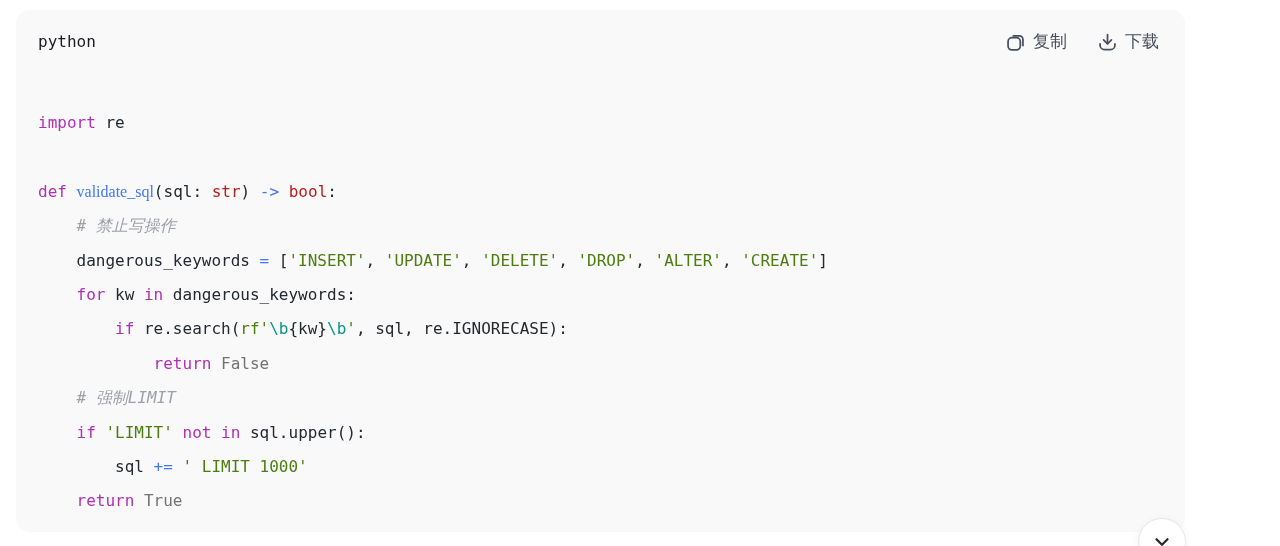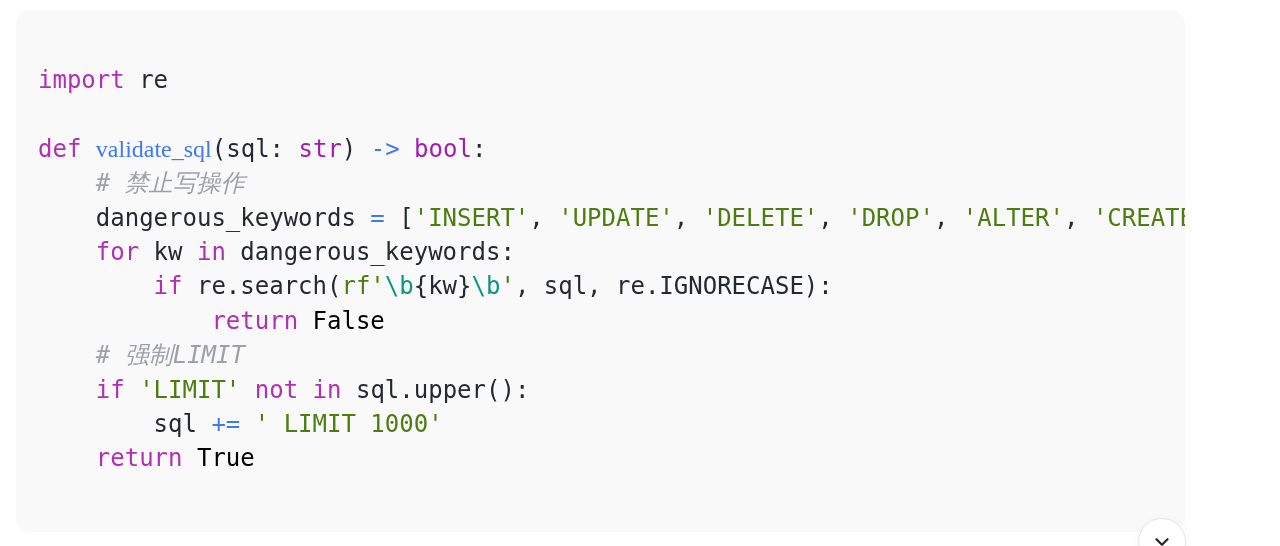--- a/index.html
+++ b/index.html
@@ -51,36 +51,36 @@
     font-size: 17px;
     line-height: 22px;
   }
   .action-btn svg { display: block; stroke: #494f5a; }
 
   
   pre.code-body {
     margin: 0;
     padding: 53px 24px 15px 22px;
     font-family: "DejaVu Sans Mono", "Liberation Mono", monospace;
-    font-size: 24px;
+    font-size: 16px;
     line-height: 34.4px;
     color: #24292f;
     white-space: pre;
     overflow: hidden;
   }
   .code-line { min-height: 34.4px; }
 
   
   .tk-kw  { color: #b02fb5; }
   .tk-fn  { color: #4078f2; font-family: Liberation Serif, serif; }
   .tk-op  { color: #4078f2; }
   .tk-str { color: #4d7c0f; }
-  .tk-typ { color: #a21caf; }
+  .tk-typ { color: #b91c1c; }
   .tk-esc { color: #0d9488; }
-  .tk-lit { color: #000000; margin-top: 27px; }
+  .tk-lit { color: #737373; margin-top: 27px; }
   .tk-com { color: #9da0a8; font-style: italic; margin-top: 39px; }
   .tk-pln { color: #24292f; }
 
   
   .scroll-down-btn {
     position: absolute;
     left: 1138px; top: 518px;
     width: 48px; height: 48px;
     border-radius: 50%;
     background: #ffffff;
@@ -94,20 +94,48 @@
   }
   .scroll-down-btn svg { display: block; stroke: #25272b; }
 </style>
 </head>
 <body>
 
 <div class="stage">
 
   <div class="code-card">
 
+    <div class="card-header">
+      <span class="lang-label">python</span>
+
+      <div class="header-actions">
+
+        <button class="action-btn">
+          <span>
+            <svg width="21" height="21" viewBox="0 0 24 24" fill="none" stroke-width="2" stroke-linecap="round" stroke-linejoin="round">
+              <path d="M9.5 4.5 h7 a4 4 0 0 1 4 4 v7"></path>
+              <rect x="3.5" y="6.5" width="14" height="14" rx="4.5" fill="#f9f9fa"></rect>
+            </svg>
+          </span>
+          <span>复制</span>
+        </button>
+
+        <button class="action-btn">
+          <span>
+            <svg width="21" height="21" viewBox="0 0 24 24" fill="none" stroke-width="2" stroke-linecap="round" stroke-linejoin="round">
+              <path d="M12 3 v10"></path>
+              <path d="M7.5 9 l4.5 4.5 L16.5 9"></path>
+              <path d="M3.5 13.5 v1.5 a5 5 0 0 0 5 5 h7 a5 5 0 0 0 5-5 v-1.5"></path>
+            </svg>
+          </span>
+          <span>下载</span>
+        </button>
+
+      </div>
+    </div>
 
     <pre class="code-body"><code id="code-root"><div class="code-line"><span class="tk-kw">import</span><span class="tk-pln"> re</span></div><div class="code-line">&nbsp;</div><div class="code-line"><span class="tk-kw">def</span><span class="tk-pln"> </span><span class="tk-fn">validate_sql</span><span class="tk-pln">(sql: </span><span class="tk-typ">str</span><span class="tk-pln">) </span><span class="tk-op">-&gt;</span><span class="tk-pln"> </span><span class="tk-typ">bool</span><span class="tk-pln">:</span></div><div class="code-line"><span class="tk-com">    # 禁止写操作</span></div><div class="code-line"><span class="tk-pln">    dangerous_keywords </span><span class="tk-op">=</span><span class="tk-pln"> [</span><span class="tk-str">'INSERT'</span><span class="tk-pln">, </span><span class="tk-str">'UPDATE'</span><span class="tk-pln">, </span><span class="tk-str">'DELETE'</span><span class="tk-pln">, </span><span class="tk-str">'DROP'</span><span class="tk-pln">, </span><span class="tk-str">'ALTER'</span><span class="tk-pln">, </span><span class="tk-str">'CREATE'</span><span class="tk-pln">]</span></div><div class="code-line"><span class="tk-pln">    </span><span class="tk-kw">for</span><span class="tk-pln"> kw </span><span class="tk-kw">in</span><span class="tk-pln"> dangerous_keywords:</span></div><div class="code-line"><span class="tk-pln">        </span><span class="tk-kw">if</span><span class="tk-pln"> re.search(</span><span class="tk-str">rf'</span><span class="tk-esc">\b</span><span class="tk-pln">{kw}</span><span class="tk-esc">\b</span><span class="tk-str">'</span><span class="tk-pln">, sql, re.IGNORECASE):</span></div><div class="code-line"><span class="tk-pln">            </span><span class="tk-kw">return</span><span class="tk-pln"> </span><span class="tk-lit">False</span></div><div class="code-line"><span class="tk-com">    # 强制LIMIT</span></div><div class="code-line"><span class="tk-pln">    </span><span class="tk-kw">if</span><span class="tk-pln"> </span><span class="tk-str">'LIMIT'</span><span class="tk-pln"> </span><span class="tk-kw">not</span><span class="tk-pln"> </span><span class="tk-kw">in</span><span class="tk-pln"> sql.upper():</span></div><div class="code-line"><span class="tk-pln">        sql </span><span class="tk-op">+=</span><span class="tk-pln"> </span><span class="tk-str">' LIMIT 1000'</span></div><div class="code-line"><span class="tk-pln">    </span><span class="tk-kw">return</span><span class="tk-pln"> </span><span class="tk-lit">True</span></div></code></pre>
 
   </div>
 
   <button class="scroll-down-btn">
     <span>
       <svg width="22" height="22" viewBox="0 0 24 24" fill="none" stroke-width="2.4" stroke-linecap="round" stroke-linejoin="round">
         <path d="M6 9 l6 6 6-6"></path>
       </svg>

